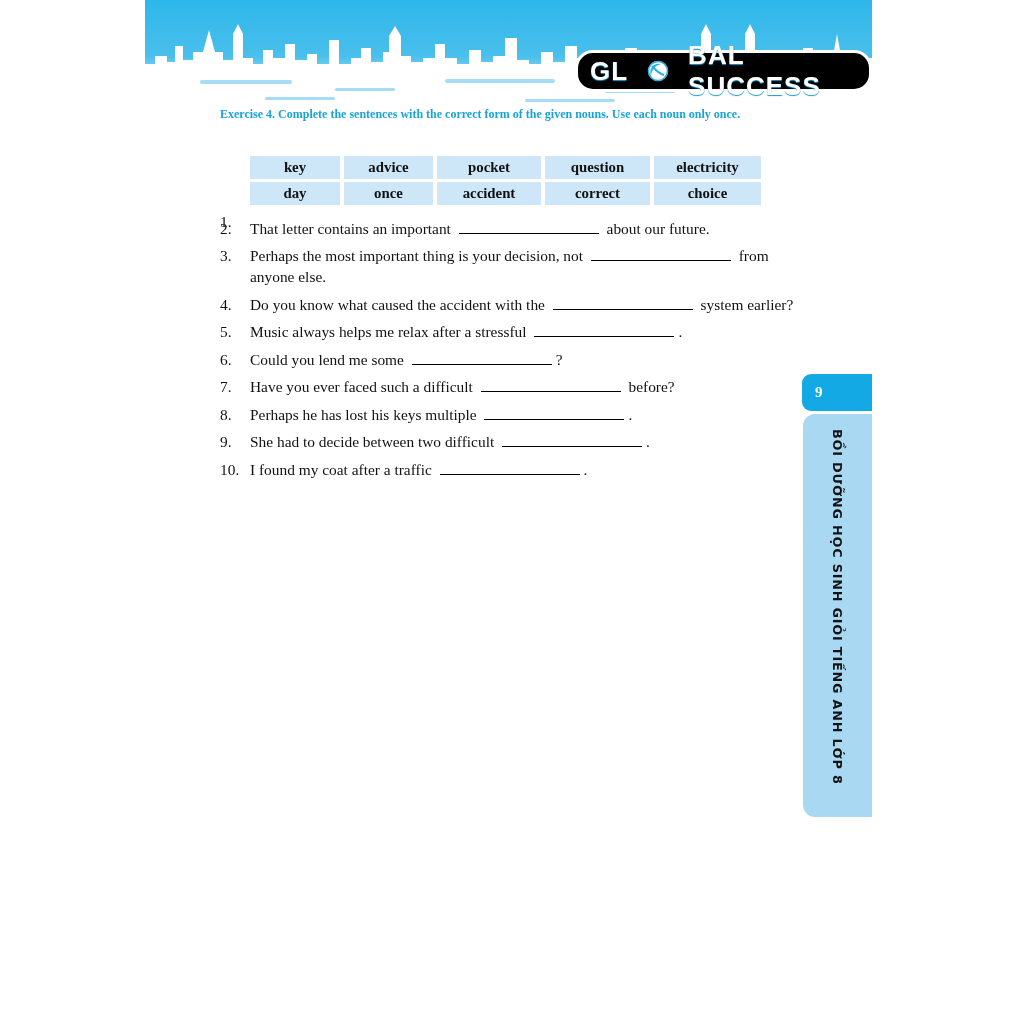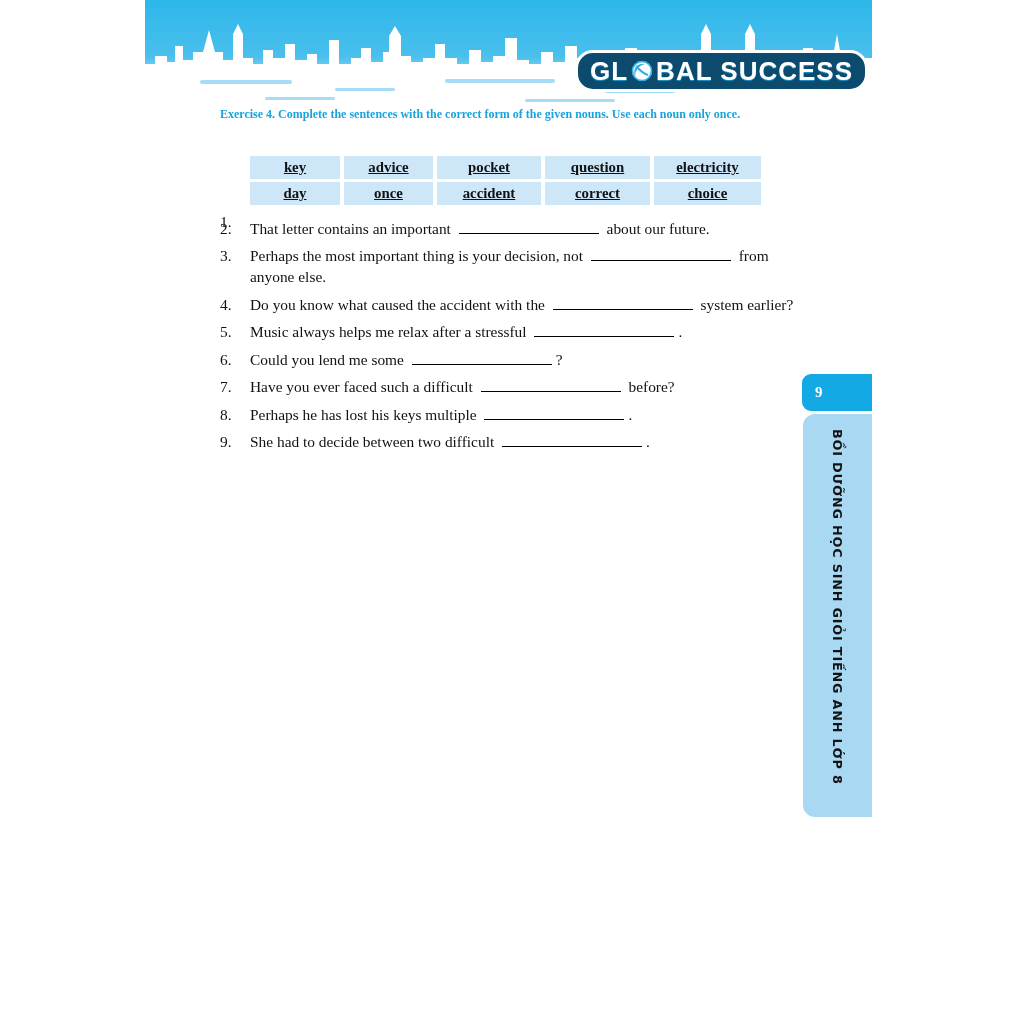--- a/index.html
+++ b/index.html
@@ -3,38 +3,38 @@
 <meta charset="utf-8">
 <style>
   html,body{margin:0;padding:0;background:#ffffff;}
   .canvas{position:relative;width:1017px;height:1017px;background:#ffffff;overflow:hidden;
           font-family:"Liberation Serif", serif;color:#111;}
   .sheet{position:absolute;left:145px;top:0;width:727px;height:1017px;background:#ffffff;}
 
   
   .hdr{position:absolute;left:0;top:0;width:727px;height:112px;overflow:hidden;}
   .hdr svg{display:block;}
-  .logo{position:absolute;left:430px;top:50px;height:34px;display:flex;align-items:center;gap:2px;
-        background:#0c4a6e;border:3px solid #ffffff;border-radius:18px;padding:1px 12px;
+  .logo{position:absolute;left:430px;top:50px;height:34px;display:flex;align-items:center;gap:18px;
+        background:#000000;border:3px solid #ffffff;border-radius:18px;padding:1px 12px;
         font-family:"Liberation Sans", sans-serif;font-weight:bold;font-size:26px;letter-spacing:1px;
         color:#ffffff;text-shadow:0 1px 1px #1d96c9;}
   .globe{display:inline-block;width:22px;height:22px;margin:0 1px;}
 
   
   .ex-title{position:absolute;left:75px;top:104px;width:605px;
             font-weight:bold;font-size:12px;line-height:21.5px;color:#18a3dc;
             padding-left:38px;text-indent:-38px;}
   .ex-label{color:#18a3dc;}
 
   
   .word-bank{position:absolute;left:105px;top:156px;display:grid;
              grid-template-columns:90px 89px 104px 105px 107px;
              column-gap:4px;row-gap:3px;}
   .wb-cell{background:#cde7f8;height:23px;line-height:23px;text-align:center;
-           font-weight:bold;font-size:14.8px;color:#111;text-decoration:underline;}
+           font-weight:bold;font-size:14.8px;color:#111;}
 
   
   .sentences{position:absolute;left:75px;top:211px;width:582px;margin:0;padding:0;list-style:none;}
   .sentences li{position:relative;padding-left:30px;margin-bottom:6.5px;
                 font-size:15.4px;line-height:21px;}
   .sentences .num{position:absolute;left:0;top:0;}
   .blank{display:inline-block;width:140px;height:0.95em;border-bottom:1px solid #000;
          vertical-align:baseline;margin:0 4px;}
 
   
@@ -113,20 +113,21 @@
     <ol class="sentences">
         <li><span class="num">1.</span></li>
         <li><span class="num">2.</span><span>That letter contains an important <span class="blank"></span> about our future.</span></li>
         <li><span class="num">3.</span><span>Perhaps the most important thing is your decision, not <span class="blank"></span> from anyone else.</span></li>
         <li><span class="num">4.</span><span>Do you know what caused the accident with the <span class="blank"></span> system earlier?</span></li>
         <li><span class="num">5.</span><span>Music always helps me relax after a stressful <span class="blank"></span>.</span></li>
         <li><span class="num">6.</span><span>Could you lend me some <span class="blank"></span>?</span></li>
         <li><span class="num">7.</span><span>Have you ever faced such a difficult <span class="blank"></span> before?</span></li>
         <li><span class="num">8.</span><span>Perhaps he has lost his keys multiple <span class="blank"></span>.</span></li>
         <li><span class="num">9.</span><span>She had to decide between two difficult <span class="blank"></span>.</span></li>
+        <li><span class="num">10.</span><span>I found my coat after a traffic <span class="blank"></span>.</span></li>
       </ol>
 
     <div class="page-tab">
       <span>9</span>
     </div>
 
     <div class="side-bar">
       <span class="vtext">BỒI DƯỠNG HỌC SINH GIỎI TIẾNG ANH LỚP 8</span>
     </div>
 

